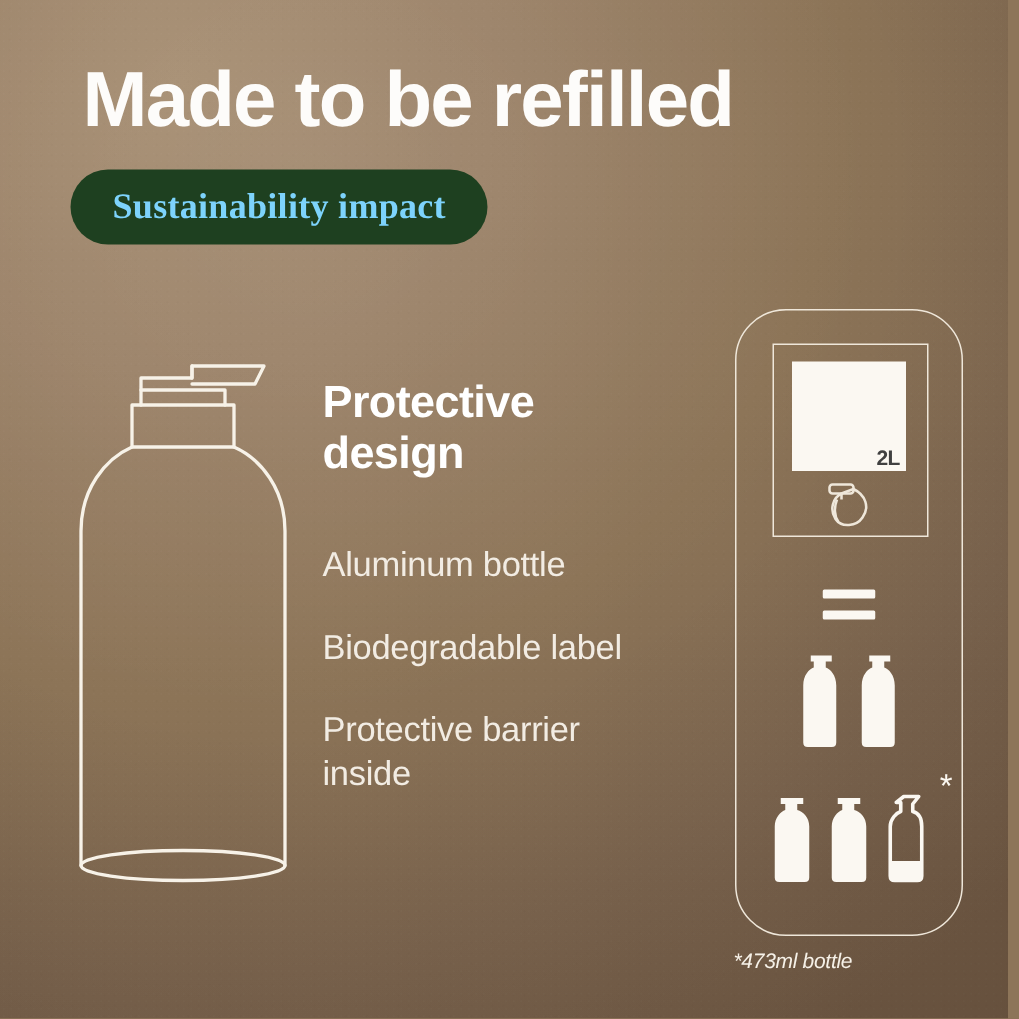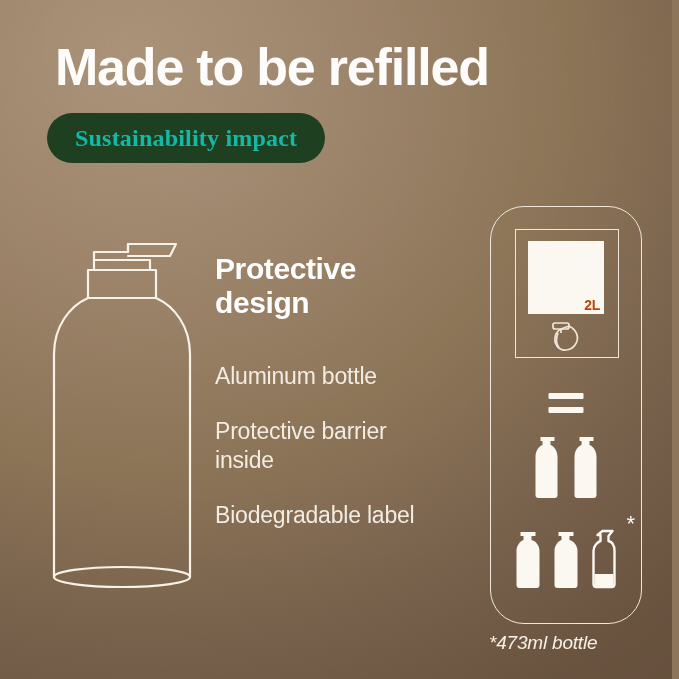--- a/index.html
+++ b/index.html
@@ -30,21 +30,21 @@
     position:absolute;left:55px;top:38px;width:560px;
     color:#fdfcfa;font-size:52px;font-weight:bold;letter-spacing:-1.2px;
     line-height:58px;white-space:nowrap;
   }
   .badge{
     position:absolute;left:47px;top:113px;
     height:50px;padding:0 28px;border-radius:26px;
     background:#1e4020;display:flex;align-items:center;
   }
   .badge-label{
-    color:#14b8a6;font-family:"Liberation Serif", serif;
+    color:#7dd3fc;font-family:"Liberation Serif", serif;
     font-size:24px;font-weight:bold;letter-spacing:.2px;white-space:nowrap;
   }
 
   
   .bottle-art{position:absolute;left:42px;top:222px;width:160px;height:378px;}
 
   
   .feature-head{
     position:absolute;left:215px;top:252px;width:210px;
     color:#ffffff;font-size:30px;font-weight:bold;line-height:34px;letter-spacing:-.4px;
@@ -64,36 +64,36 @@
   .pouch-frame{
     position:absolute;left:24px;top:22px;width:102px;height:127px;
     border:1.6px solid #efe7da;
   }
   .pouch-white{
     position:absolute;left:12px;top:11px;width:76px;height:73px;
     background:#fbf8f2;
   }
   .pouch-vol{
     position:absolute;right:4px;bottom:1px;
-    color:#c2410c;font-size:14px;font-weight:bold;letter-spacing:-.3px;
+    color:#404040;font-size:14px;font-weight:bold;letter-spacing:-.3px;
   }
   .spout-icon{position:absolute;left:33px;top:92px;width:36px;height:32px;}
   .equals{position:absolute;left:50%;top:186px;transform:translateX(-50%);}
   .equals i{display:block;width:35px;height:6px;background:#fbf8f2;border-radius:1px;}
   .equals i+i{margin-top:8px;}
 
   .row-big{position:absolute;left:50%;top:226px;transform:translateX(-50%);display:flex;gap:9px;}
   .row-small{position:absolute;left:50%;top:322px;transform:translateX(-50%);display:flex;gap:7px;}
   .asterisk{
     position:absolute;right:6px;top:310px;color:#fbf8f2;font-size:22px;line-height:14px;
   }
 
   .footnote{
     position:absolute;left:489px;top:632px;width:170px;
-    color:#f6f1e8;font-size:19px;font-style:italic;letter-spacing:-.2px;
+    color:#f6f1e8;font-size:14px;font-style:italic;letter-spacing:-.2px;
   }
 </style>
 </head>
 <body>
 
 <div id="canvas">
 
   <div id="grain"></div>
   <div id="vignette"></div>
 
@@ -111,22 +111,22 @@
       <path d="M52 48 V38 H108 V48"></path>
       <path d="M52 38 V30 H86 V22 H134 L128 34 H86"></path>
       <path d="M86 22 V30"></path>
     </svg>
   </div>
 
   <div class="feature-head">Protective design</div>
 
   <div class="feature-list">
     <div class="feature-item">Aluminum bottle</div>
+    <div class="feature-item">Biodegradable label</div>
     <div class="feature-item">Protective barrier inside</div>
-    <div class="feature-item">Biodegradable label</div>
   </div>
 
   <div class="panel">
 
     <div class="pouch-frame">
       <div class="pouch-white">
         <span class="pouch-vol">2L</span>
       </div>
       <div class="spout-icon">
         <svg width="36" height="32" viewBox="0 0 36 32" fill="none" stroke="#efe7da" stroke-width="1.7" stroke-linejoin="round">

